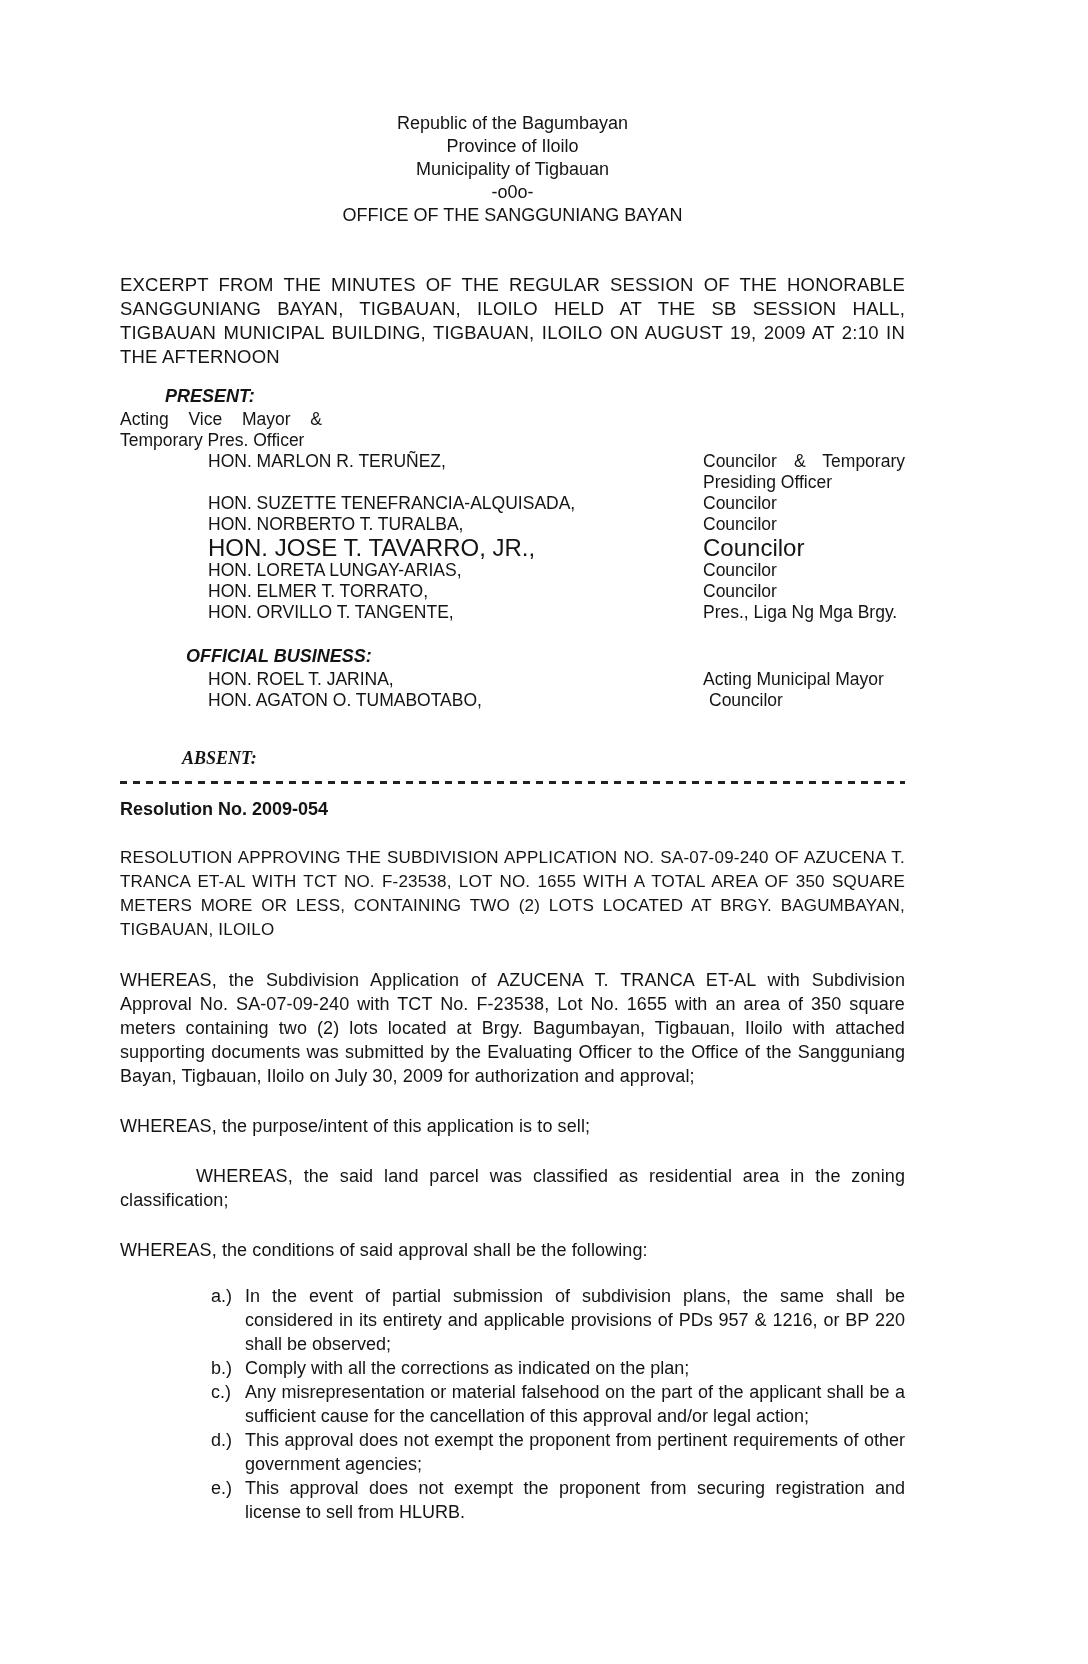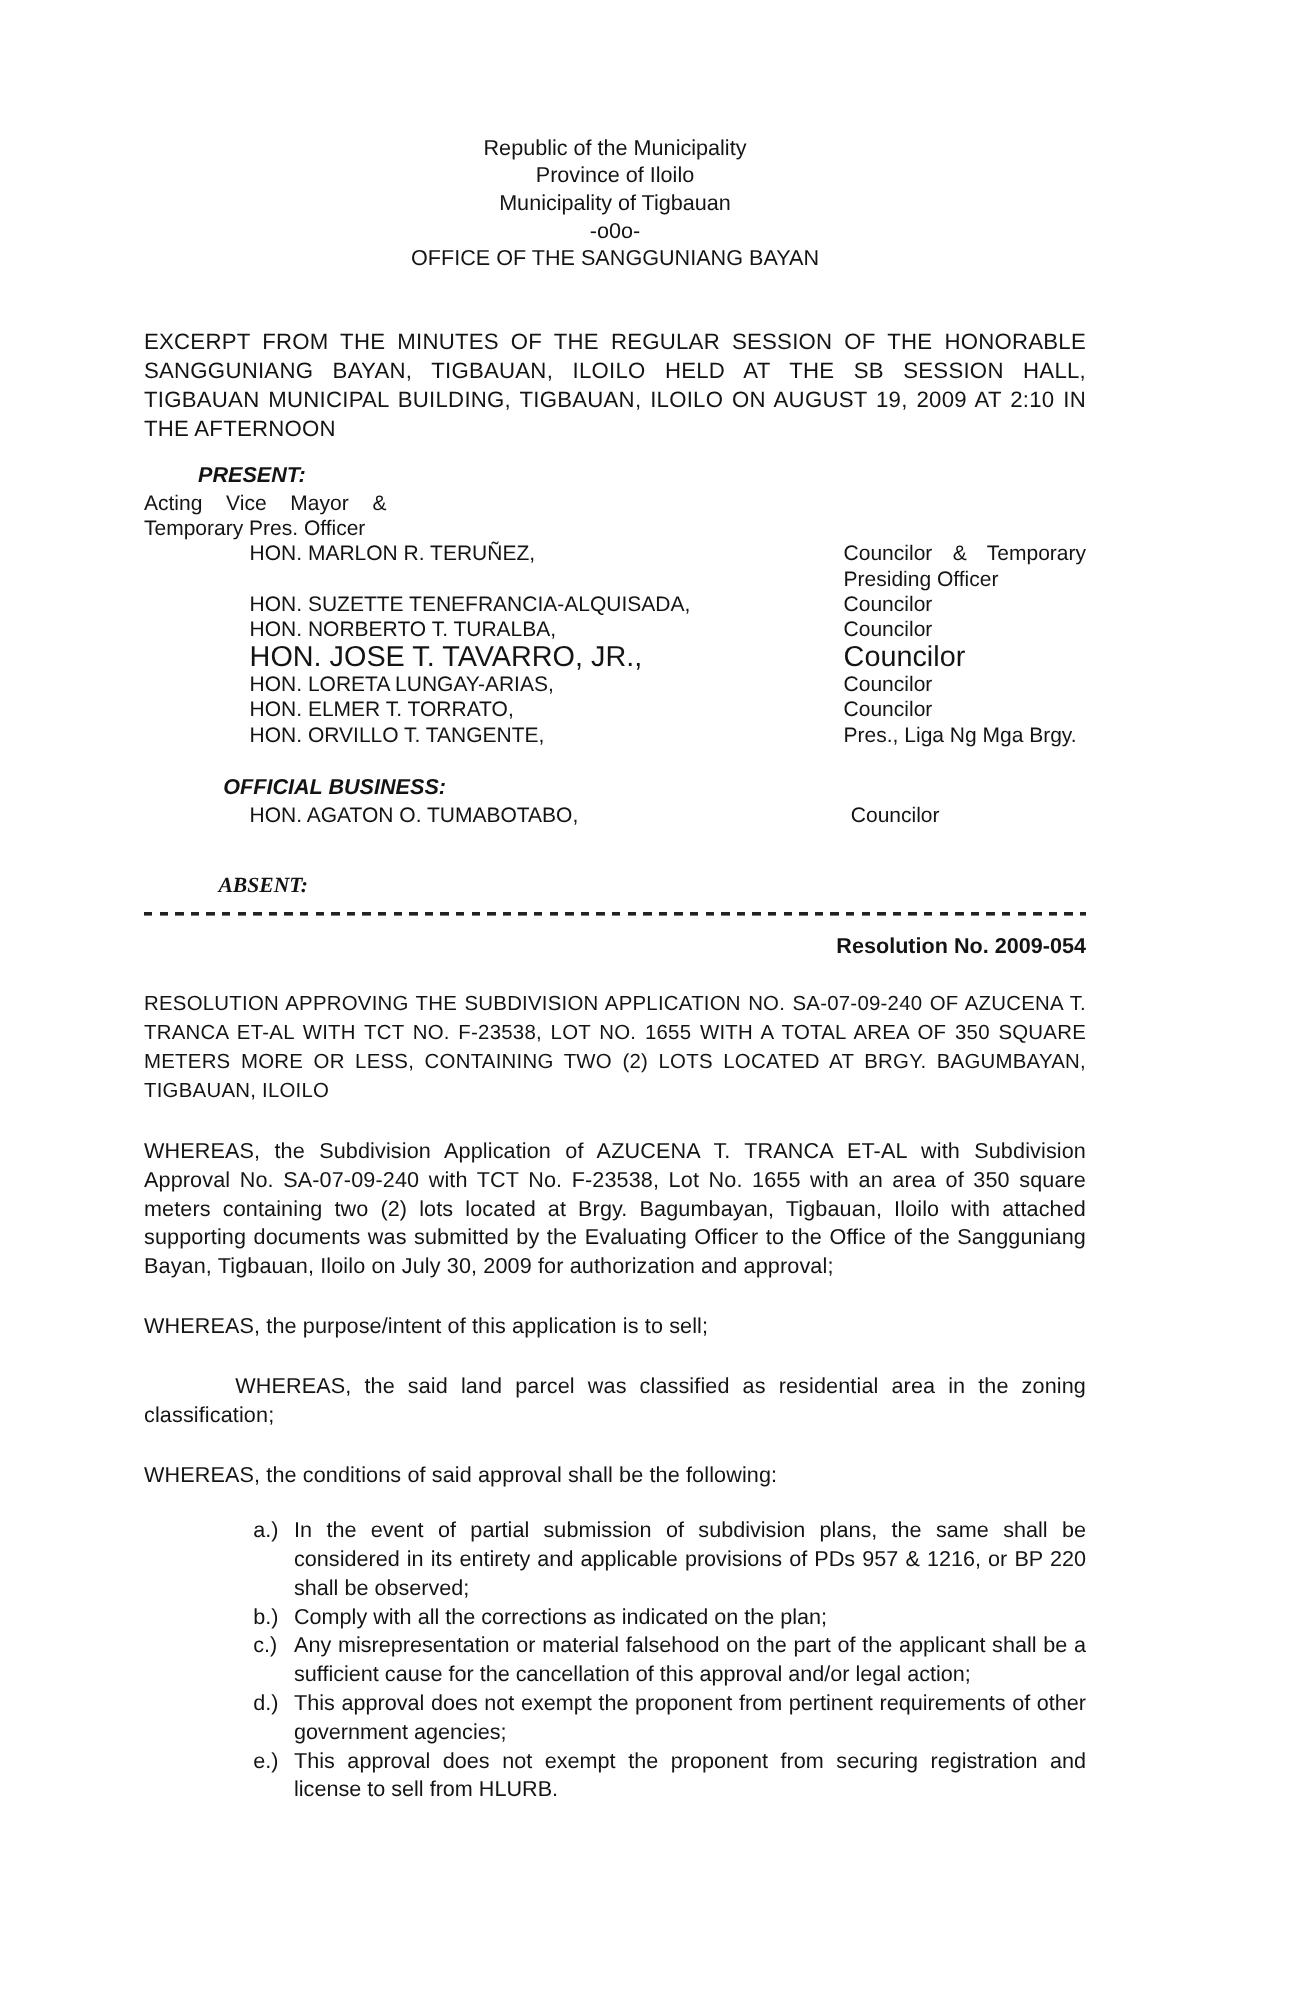--- a/index.html
+++ b/index.html
@@ -29,39 +29,39 @@
   .mrole.shift { padding-left:6px; width:196px; }
 
   .mrow.absent .mname { margin-left:84px; width:434px; }
   .mrole-wide { width:268px; flex:none; text-align:left; }
   .mrole-wide .note { font-style:italic; margin-left:5px; }
 
   .sep { margin-top:12px; height:3px;
     background:repeating-linear-gradient(90deg,#222 0 7px,transparent 7px 13px);
   }
 
-  .res-no { margin-top:14px; text-align:right; font-size:18px; font-weight:bold; line-height:22px; }
+  .res-no { margin-top:14px; text-align:left; font-size:18px; font-weight:bold; line-height:22px; }
 
   .body-par { font-size:18px; line-height:24px; text-align:justify; margin:26px 0 0 0; letter-spacing:0.1px; }
   .res-title { font-size:17px; letter-spacing:0.2px; }
   .indent-first { text-indent:76px; }
 
   .cond-list { margin-top:22px; margin-left:91px; }
   .cond-item { display:flex; font-size:18px; line-height:24px; }
   .cond-marker { width:34px; flex:none; }
   .cond-text { width:660px; flex:none; text-align:justify; }
 </style>
 </head>
 <body>
 
 <div class="page">
   <div class="doc">
 
     <div class="hdr">
-      <div>Republic of the Municipality</div>
+      <div>Republic of the Bagumbayan</div>
       <div>Province of Iloilo</div>
       <div>Municipality of Tigbauan</div>
       <div>-o0o-</div>
       <div>OFFICE OF THE SANGGUNIANG BAYAN</div>
     </div>
 
     <div class="excerpt">EXCERPT FROM THE MINUTES OF THE REGULAR SESSION OF THE HONORABLE SANGGUNIANG BAYAN, TIGBAUAN, ILOILO HELD AT THE SB SESSION HALL, TIGBAUAN MUNICIPAL BUILDING, TIGBAUAN, ILOILO ON AUGUST 19, 2009 AT 2:10 IN THE AFTERNOON</div>
 
     <div class="sec-head present-head">PRESENT:</div>
     <div class="mrows">
@@ -94,20 +94,24 @@
       </div>
       <div class="mrow">
         <div class="mname">HON. ORVILLO T. TANGENTE,</div>
         <div class="mrole">Pres., Liga Ng Mga Brgy.</div>
       </div>
     </div>
 
     <div class="sec-head ob-head">OFFICIAL BUSINESS:</div>
     <div class="mrows">
       <div class="mrow">
+        <div class="mname">HON. ROEL T. JARINA,</div>
+        <div class="mrole">Acting Municipal Mayor</div>
+      </div>
+      <div class="mrow">
         <div class="mname">HON. AGATON O. TUMABOTABO,</div>
         <div class="mrole shift">Councilor</div>
       </div>
     </div>
 
     <div class="sec-head absent-head">ABSENT:</div>
 
     <div class="sep"></div>
 
     <div class="res-no">Resolution No. 2009-054</div>

